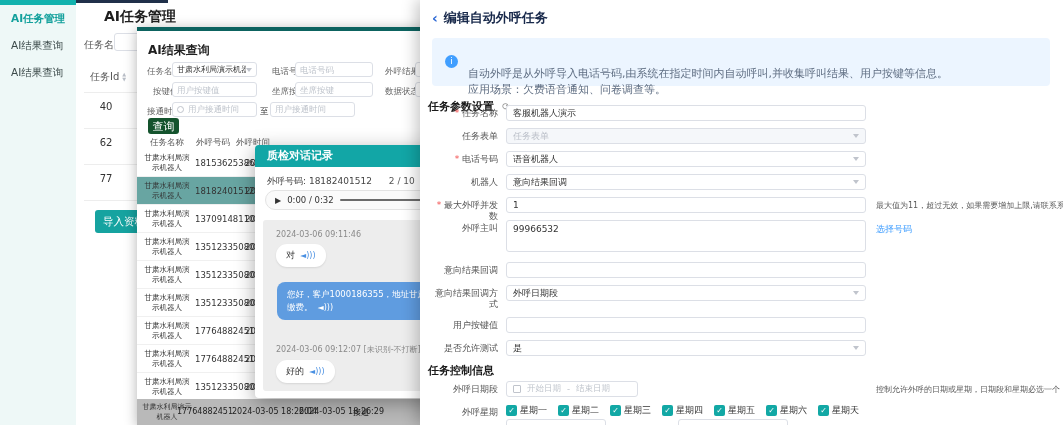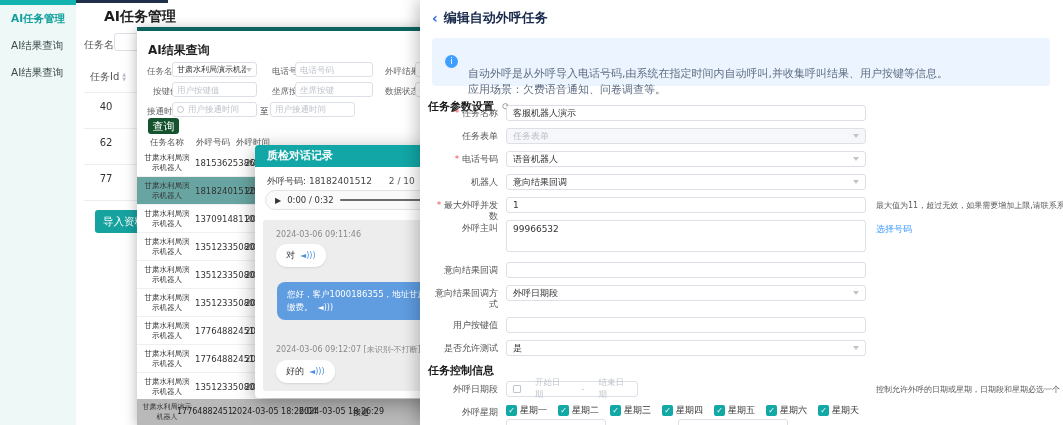--- a/index.html
+++ b/index.html
@@ -77,21 +77,21 @@
   .fl { position:absolute; left:0; top:3px; width:70px; text-align:right; font-size:9px; color:#555; line-height:11px; }
   .req::before { content:"* "; color:#f34f4f; }
   .fi { position:absolute; left:78px; top:0; width:360px; height:16px; border:1px solid #dcdfe6; border-radius:3px; font-size:9px; color:#333; padding:0 6px; background:#fff; font-family:inherit; }
   input.fi::placeholder { color:#bfc4cc; }
   .fsel { display:flex; align-items:center; justify-content:space-between; cursor:pointer; }
   .fsel .caret { width:0; height:0; border-left:3.5px solid transparent; border-right:3.5px solid transparent; border-top:4px solid #c0c4cc; }
   .fsel.ph { background:#f5f7fa; color:#b9bec7; }
   .fta { height:32px; padding-top:3px; resize:none; }
   .hint { position:absolute; left:448px; top:3px; font-size:8px; color:#5a5a5a; white-space:nowrap; }
   .link { position:absolute; left:448px; top:3px; font-size:9px; color:#409eff; cursor:pointer; white-space:nowrap; }
-  .fdate { display:flex; align-items:center; gap:14px; width:132px; color:#bfc4cc; font-size:8.5px; }
+  .fdate { display:flex; align-items:center; gap:6px; width:132px; color:#bfc4cc; font-size:8.5px; }
   .cal-ic { width:8px; height:8px; border:1px solid #c0c4cc; border-radius:1px; flex:none; }
   .cbs { position:absolute; left:78px; top:0; display:flex; gap:11px; }
   .cb { display:flex; align-items:center; gap:3px; cursor:pointer; }
   .cb-box { width:11px; height:11px; background:#12a8a5; border-radius:2px; color:#fff; font-size:8px; line-height:11px; text-align:center; }
   .cb-label { font-size:9px; color:#333; white-space:nowrap; }
   .partial-box { position:absolute; height:14px; border:1px solid #dcdfe6; border-radius:3px; background:#fff; }
 </style>
 </head>
 <body>
 

